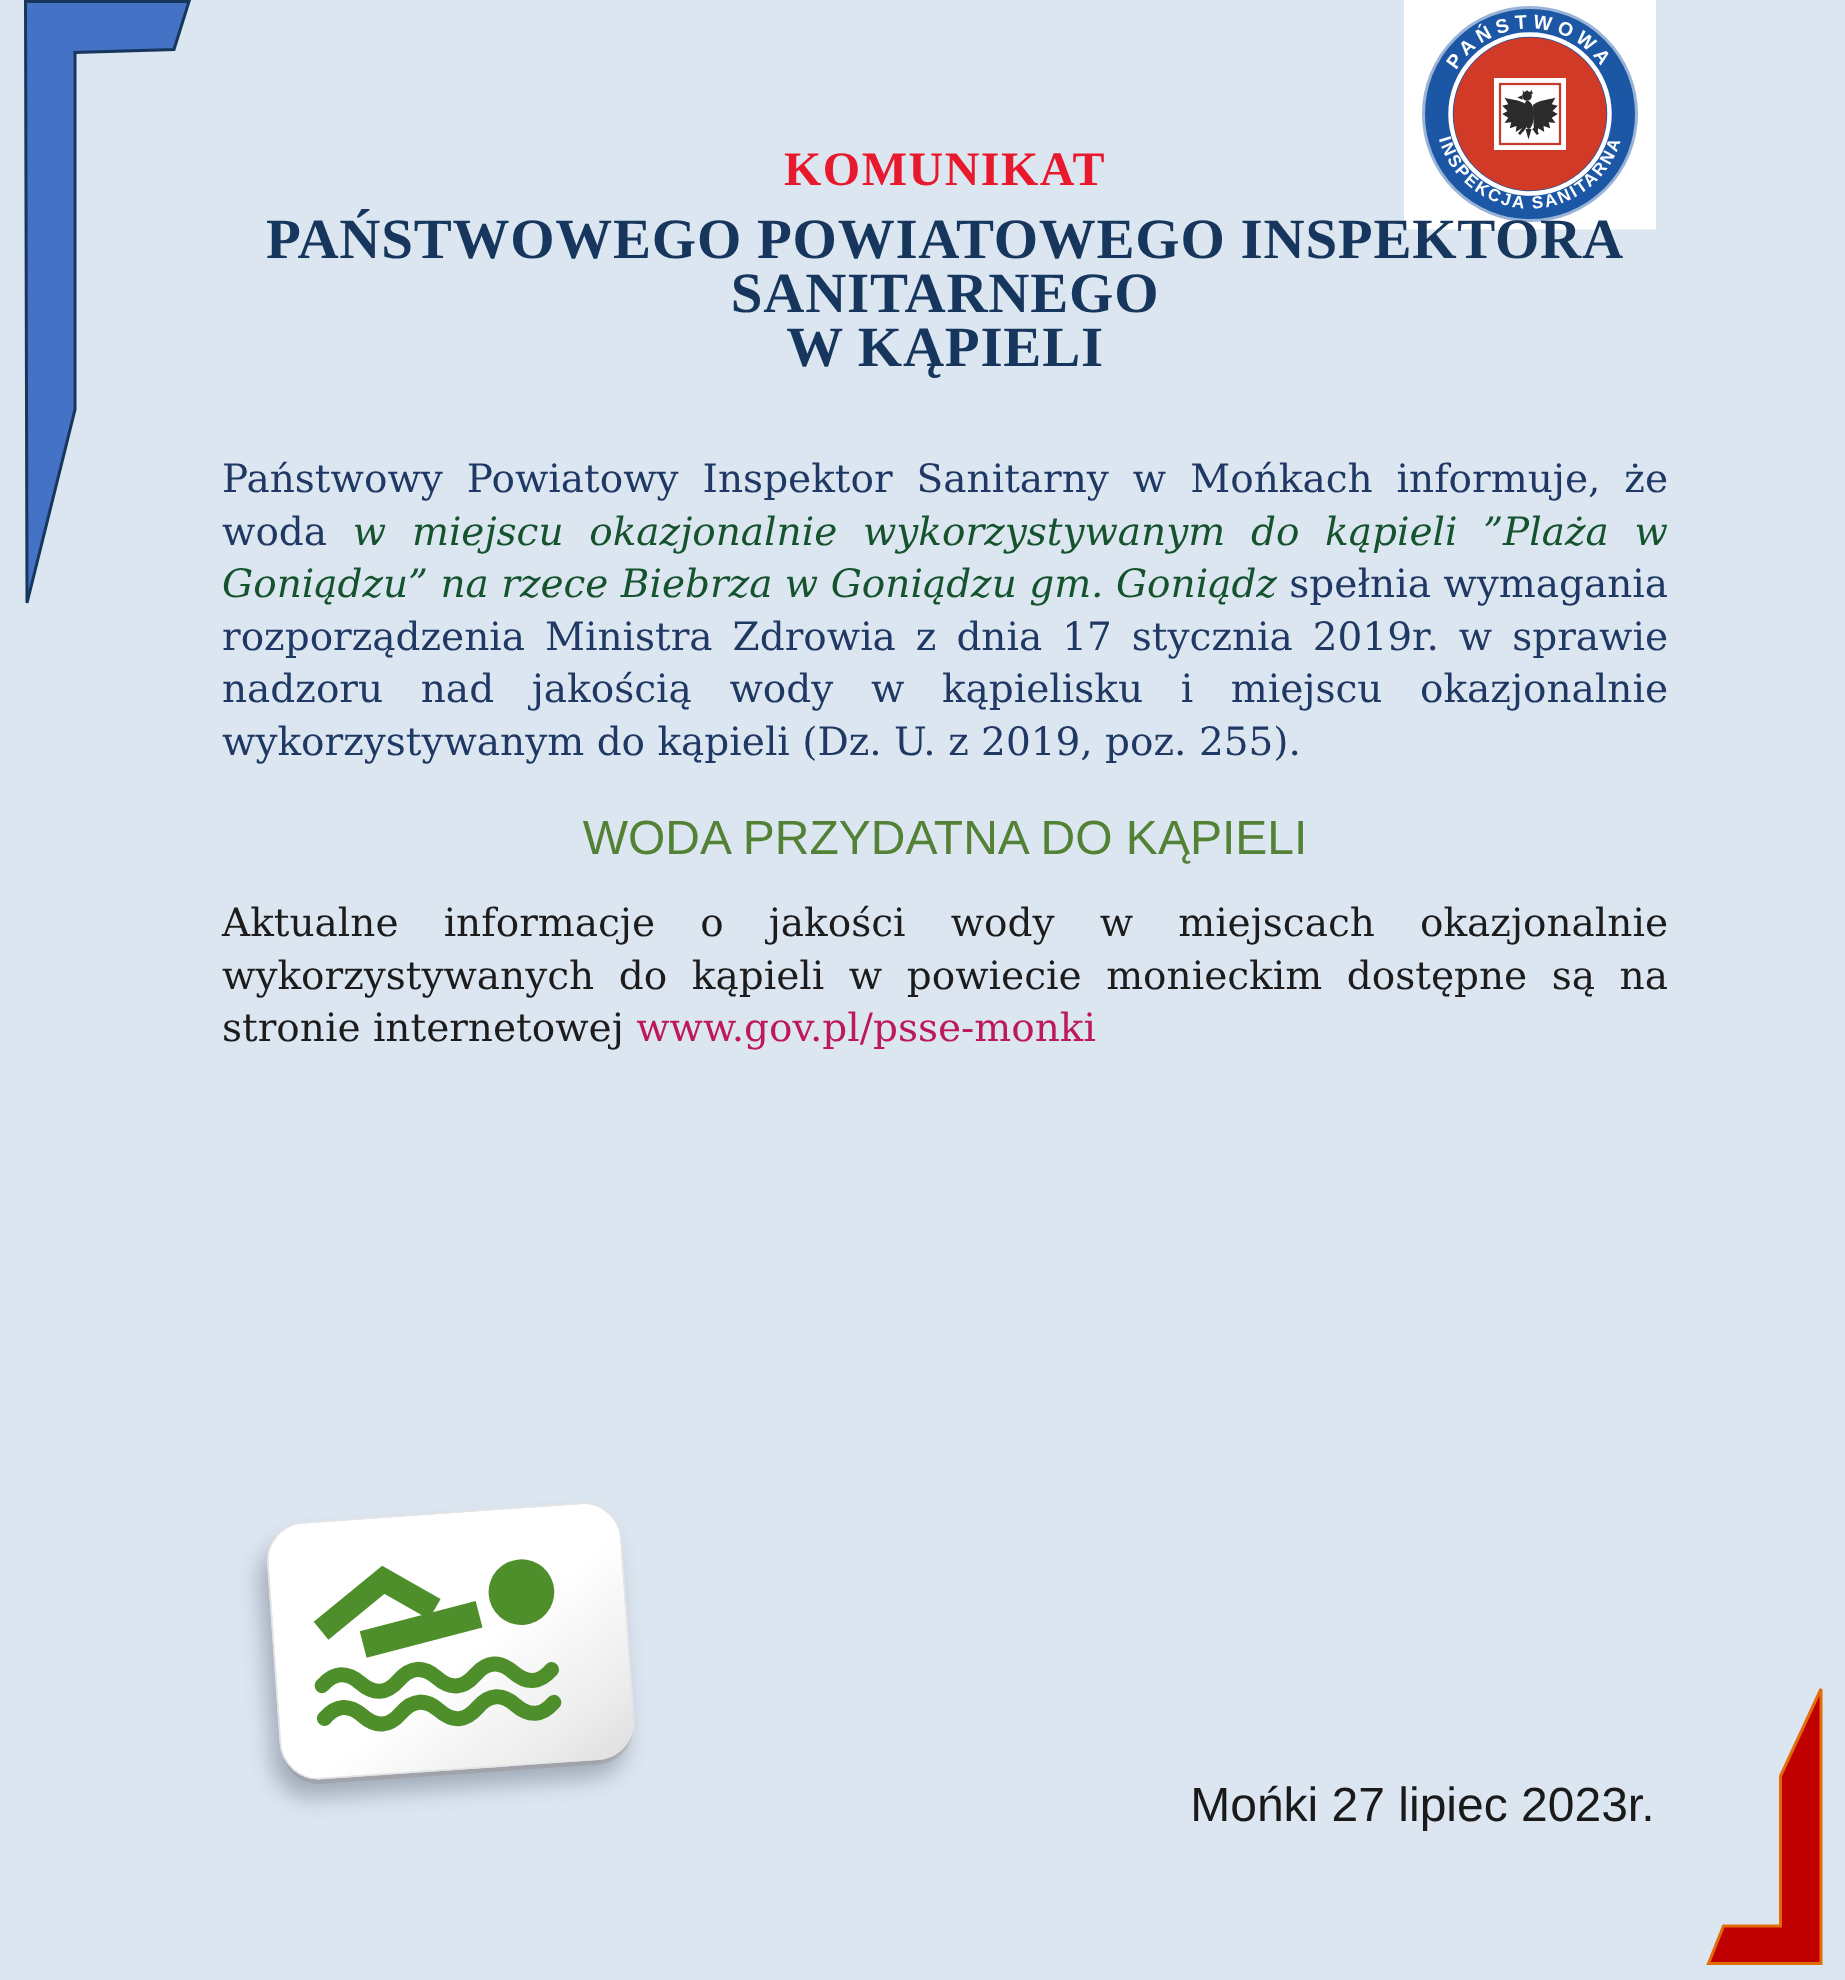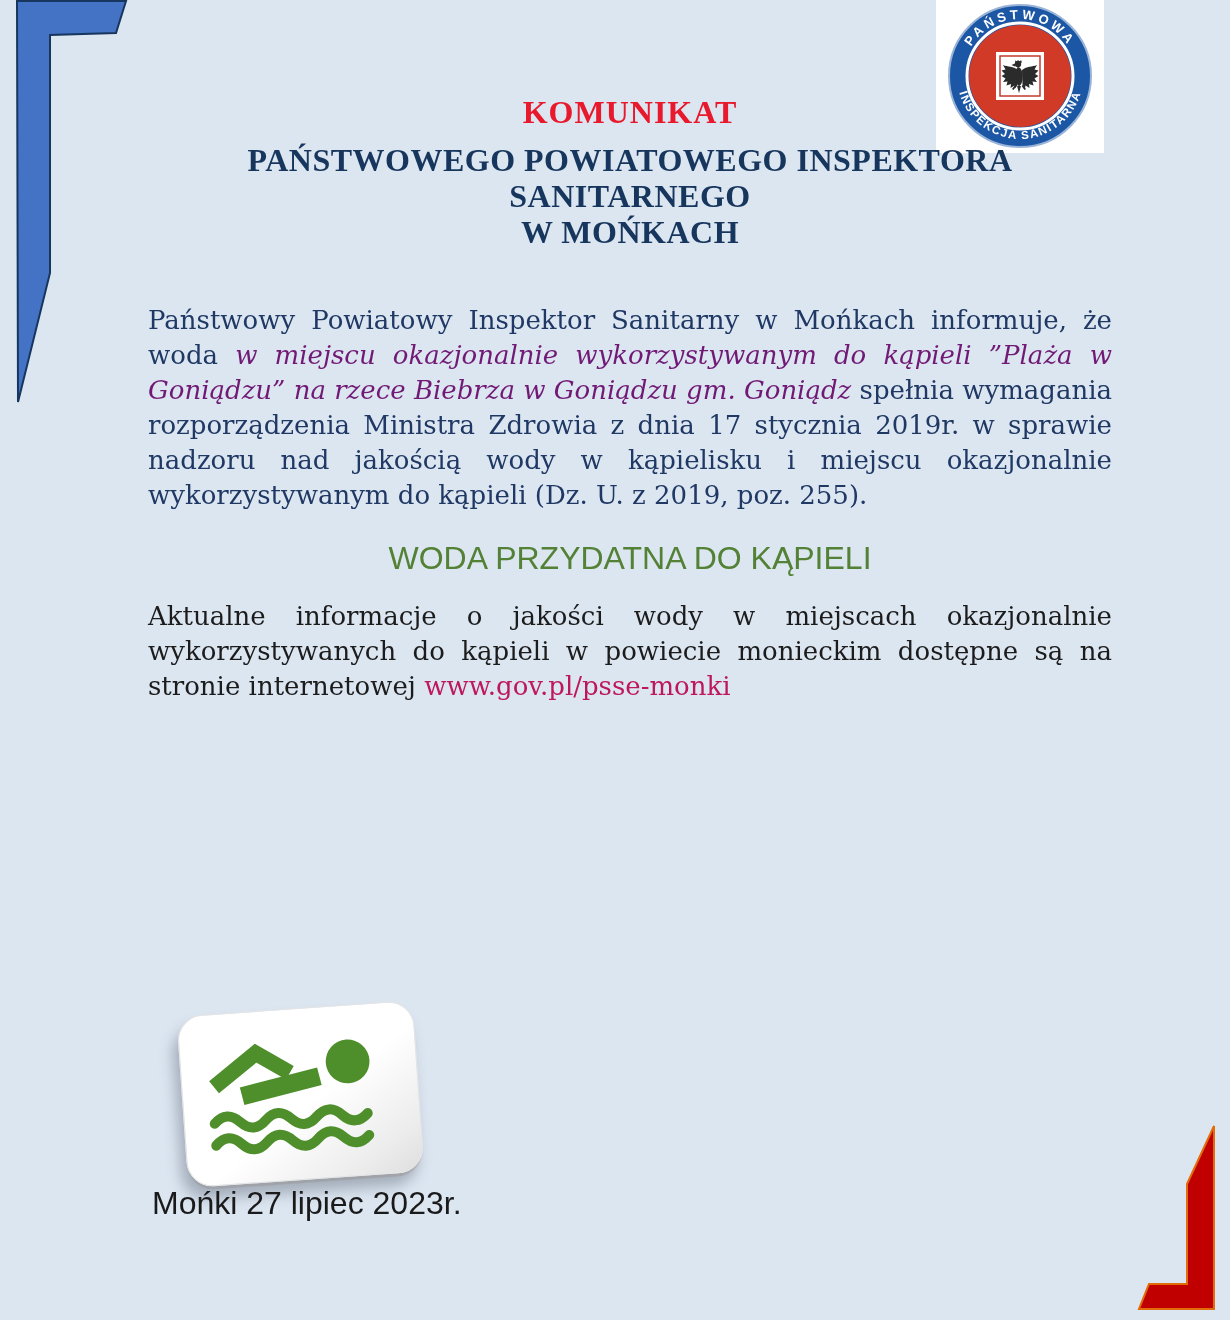--- a/index.html
+++ b/index.html
@@ -21,53 +21,53 @@
     position:absolute;left:148px;top:88px;width:964px;
     text-align:center;
   }
   .main-title{
     font-family:"Liberation Serif", serif;
     font-weight:bold;font-size:32px;line-height:48px;
     letter-spacing:1px;color:#e8192c;margin:0;
   }
   .subtitle{
     font-family:"Liberation Serif", serif;
-    font-weight:bold;font-size:32px;line-height:36px;
+    font-weight:bold;font-size:38px;line-height:36px;
     color:#17365d;margin:6px 0 0;letter-spacing:.5px;
   }
   .subtitle.l2{margin:0;}
 
   .content{
     position:absolute;left:148px;top:303px;width:964px;
     color:#1f3864;font-size:26px;line-height:35px;
   }
   .content p{margin:0 0 22px;text-align:justify;}
-  .red-em{color:#701a75;font-style:italic;}
+  .red-em{color:#14532d;font-style:italic;}
   .status-heading{
     font-family:"Liberation Sans", sans-serif;
     font-weight:normal;font-size:32px;line-height:38px;
     color:#538135;text-align:center;margin:26px 0 22px;
   }
   .termin{text-decoration:underline;}
   .p-black{color:#1c1c1c;}
   .doc-link{color:#be185d;cursor:pointer;}
 
   .swim-tile{
     position:absolute;left:182px;top:1008px;
     width:235px;height:170px;
     background:linear-gradient(145deg,#ffffff 55%,#ececec 85%,#dedede);
     border:1px solid #e4e4e4;
     border-radius:26px;
     transform:rotate(-4deg);
     box-shadow:-6px 12px 14px rgba(95,105,120,.45), 0 4px 0 -1px #cfcfcf;
     display:flex;align-items:center;justify-content:center;
   }
   .date-line{
-    position:absolute;left:152px;top:1185px;width:964px;
-    text-align:left;
+    position:absolute;left:139px;top:1185px;width:964px;
+    text-align:right;
     font-family:"Liberation Sans", sans-serif;
     font-size:32px;color:#1a1a1a;
   }
 </style>
 </head>
 <body>
 
 <div class="page">
 
   <svg class="corner corner-tl" width="140" height="410" viewBox="0 0 140 410">
@@ -106,21 +106,21 @@
       </text>
       <text font-family="Liberation Sans, sans-serif" font-size="11.5" font-weight="bold" fill="#ffffff" letter-spacing="1.5">
         <textPath href="#arcBottom" startOffset="50%" text-anchor="middle">INSPEKCJA SANITARNA</textPath>
       </text>
     </svg>
   </div>
 
   <div class="title-block">
     <h1 class="main-title">KOMUNIKAT</h1>
     <div class="subtitle">PAŃSTWOWEGO POWIATOWEGO INSPEKTORA SANITARNEGO</div>
-    <div class="subtitle l2">W MOŃKACH</div>
+    <div class="subtitle l2">W KĄPIELI</div>
   </div>
 
   <div class="content">
     <p><span>Państwowy Powiatowy Inspektor Sanitarny w Mońkach informuje, że woda </span><span class="red-em">w miejscu okazjonalnie wykorzystywanym do kąpieli ”Plaża w Goniądzu” na rzece Biebrza w Goniądzu gm. Goniądz</span><span> spełnia wymagania rozporządzenia Ministra Zdrowia z dnia 17 stycznia 2019r. w sprawie nadzoru nad jakością wody w kąpielisku i miejscu okazjonalnie wykorzystywanym do kąpieli (Dz. U. z 2019, poz. 255).</span></p>
 
     <div class="status-heading">WODA PRZYDATNA DO KĄPIELI</div>
 
 
 
 

